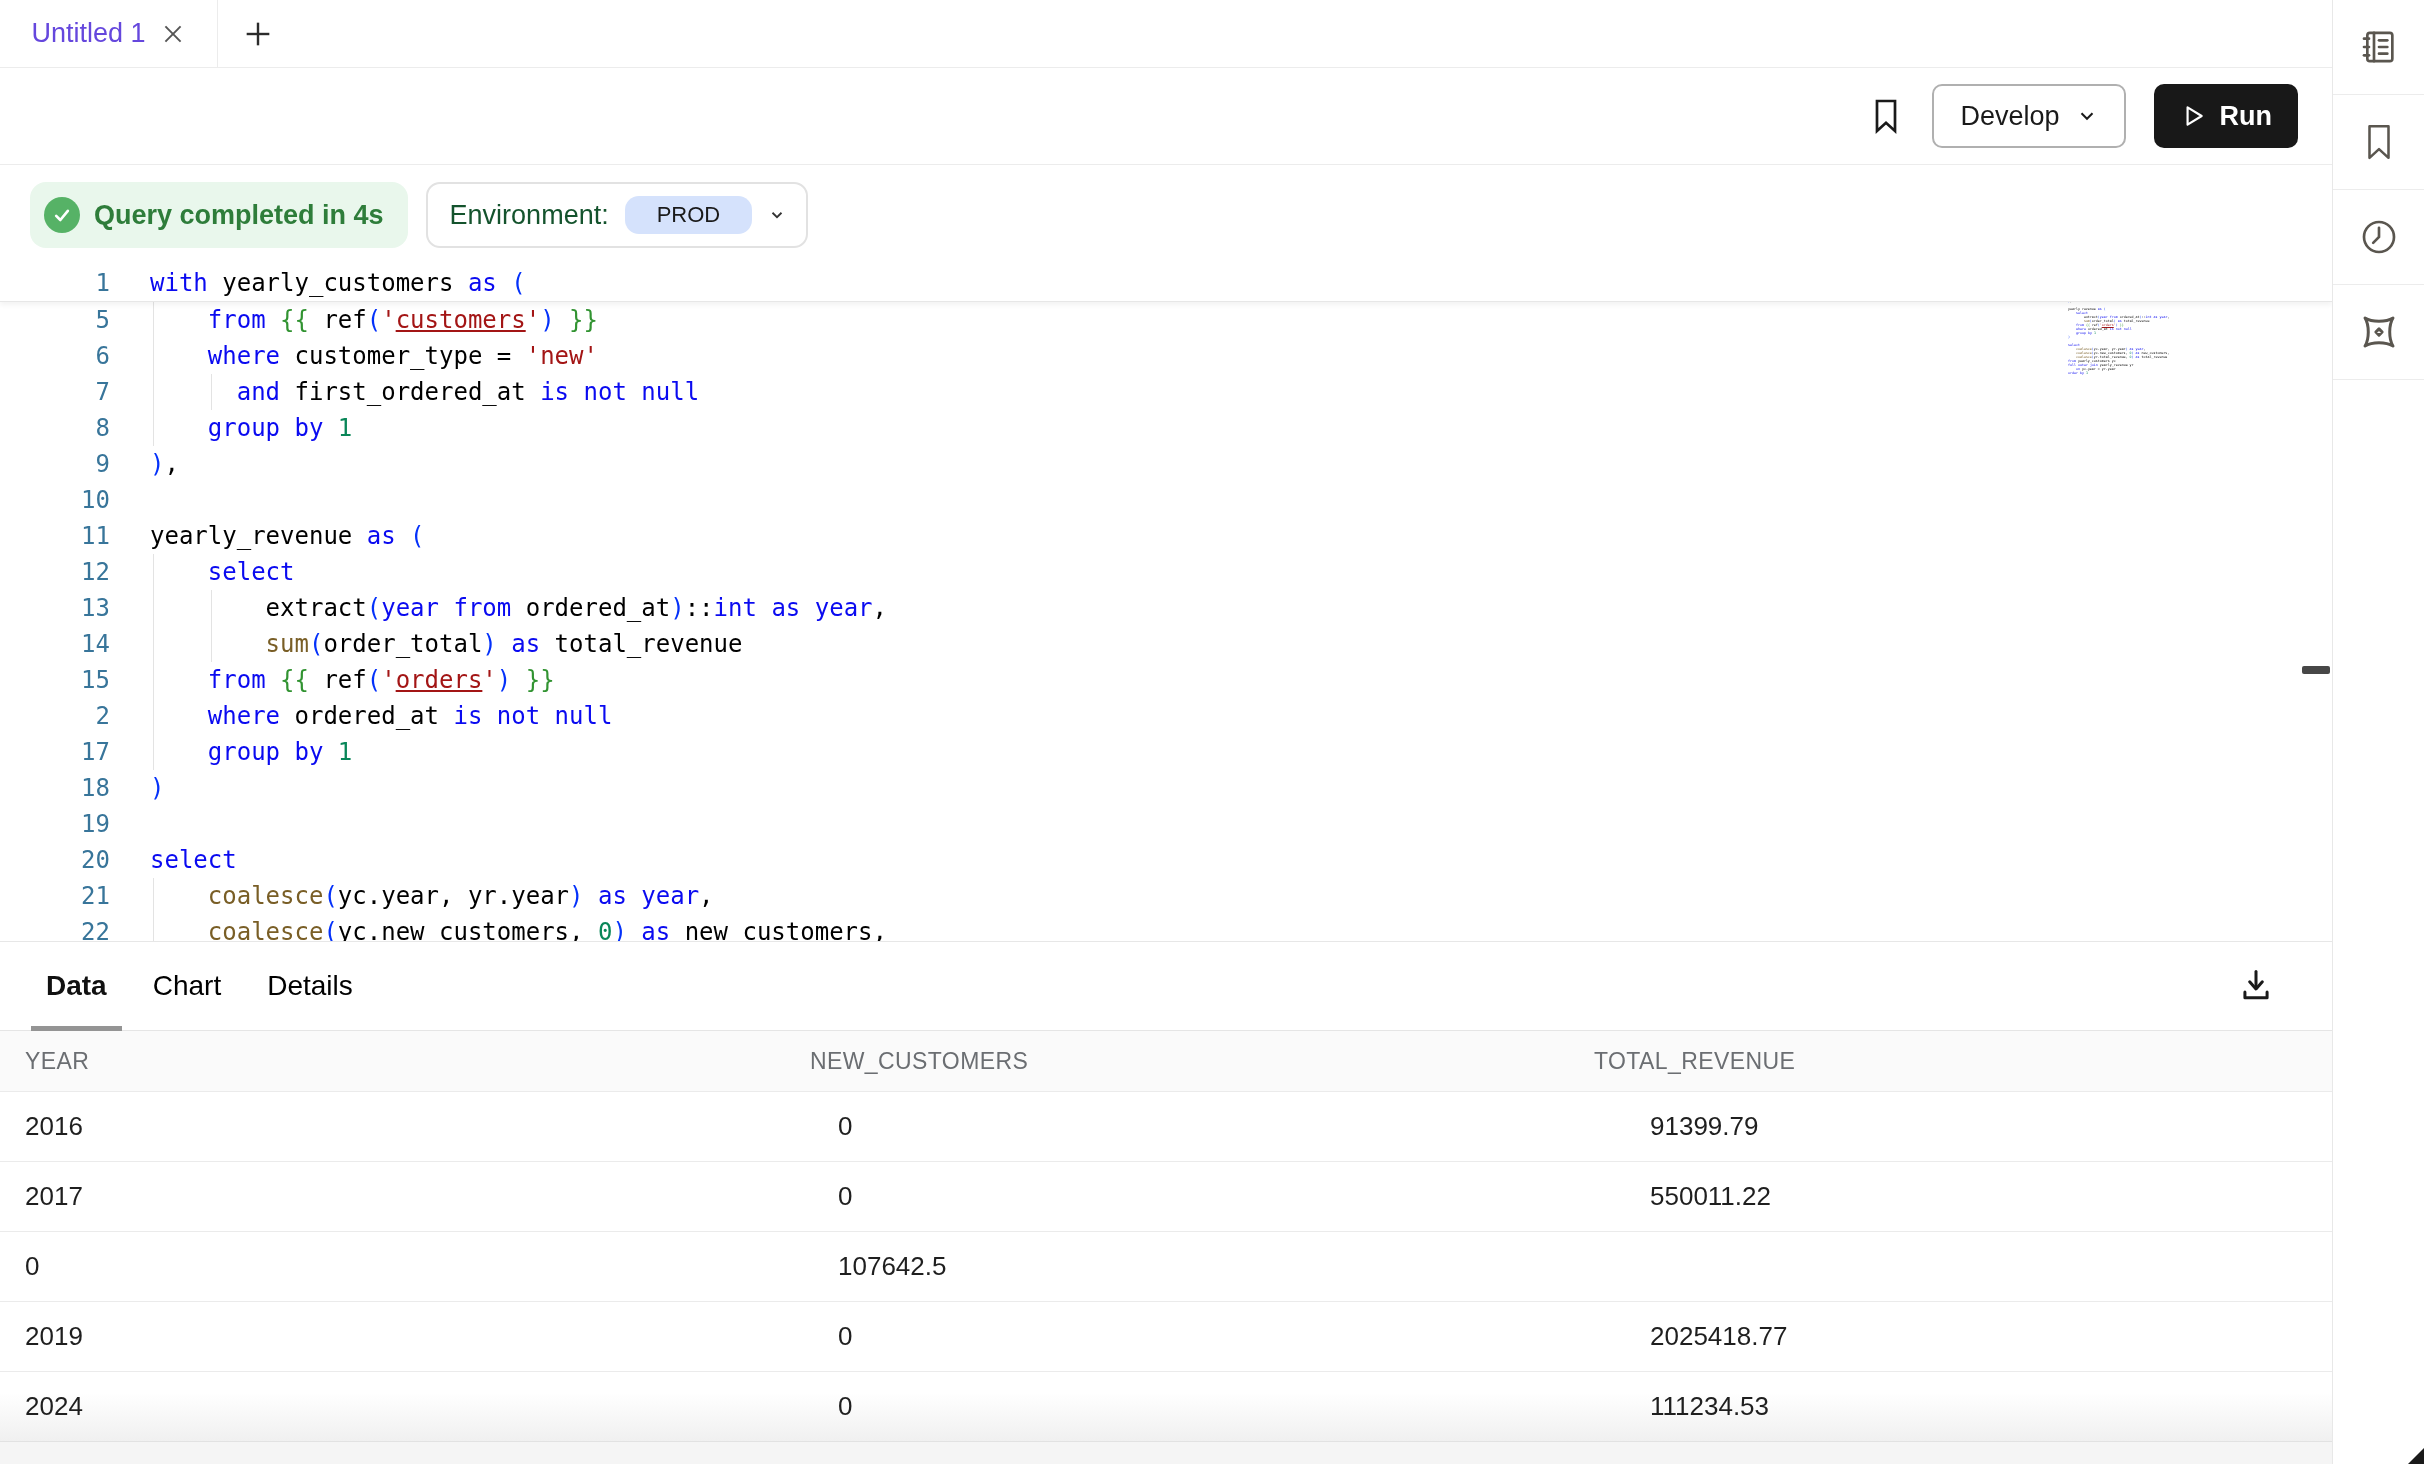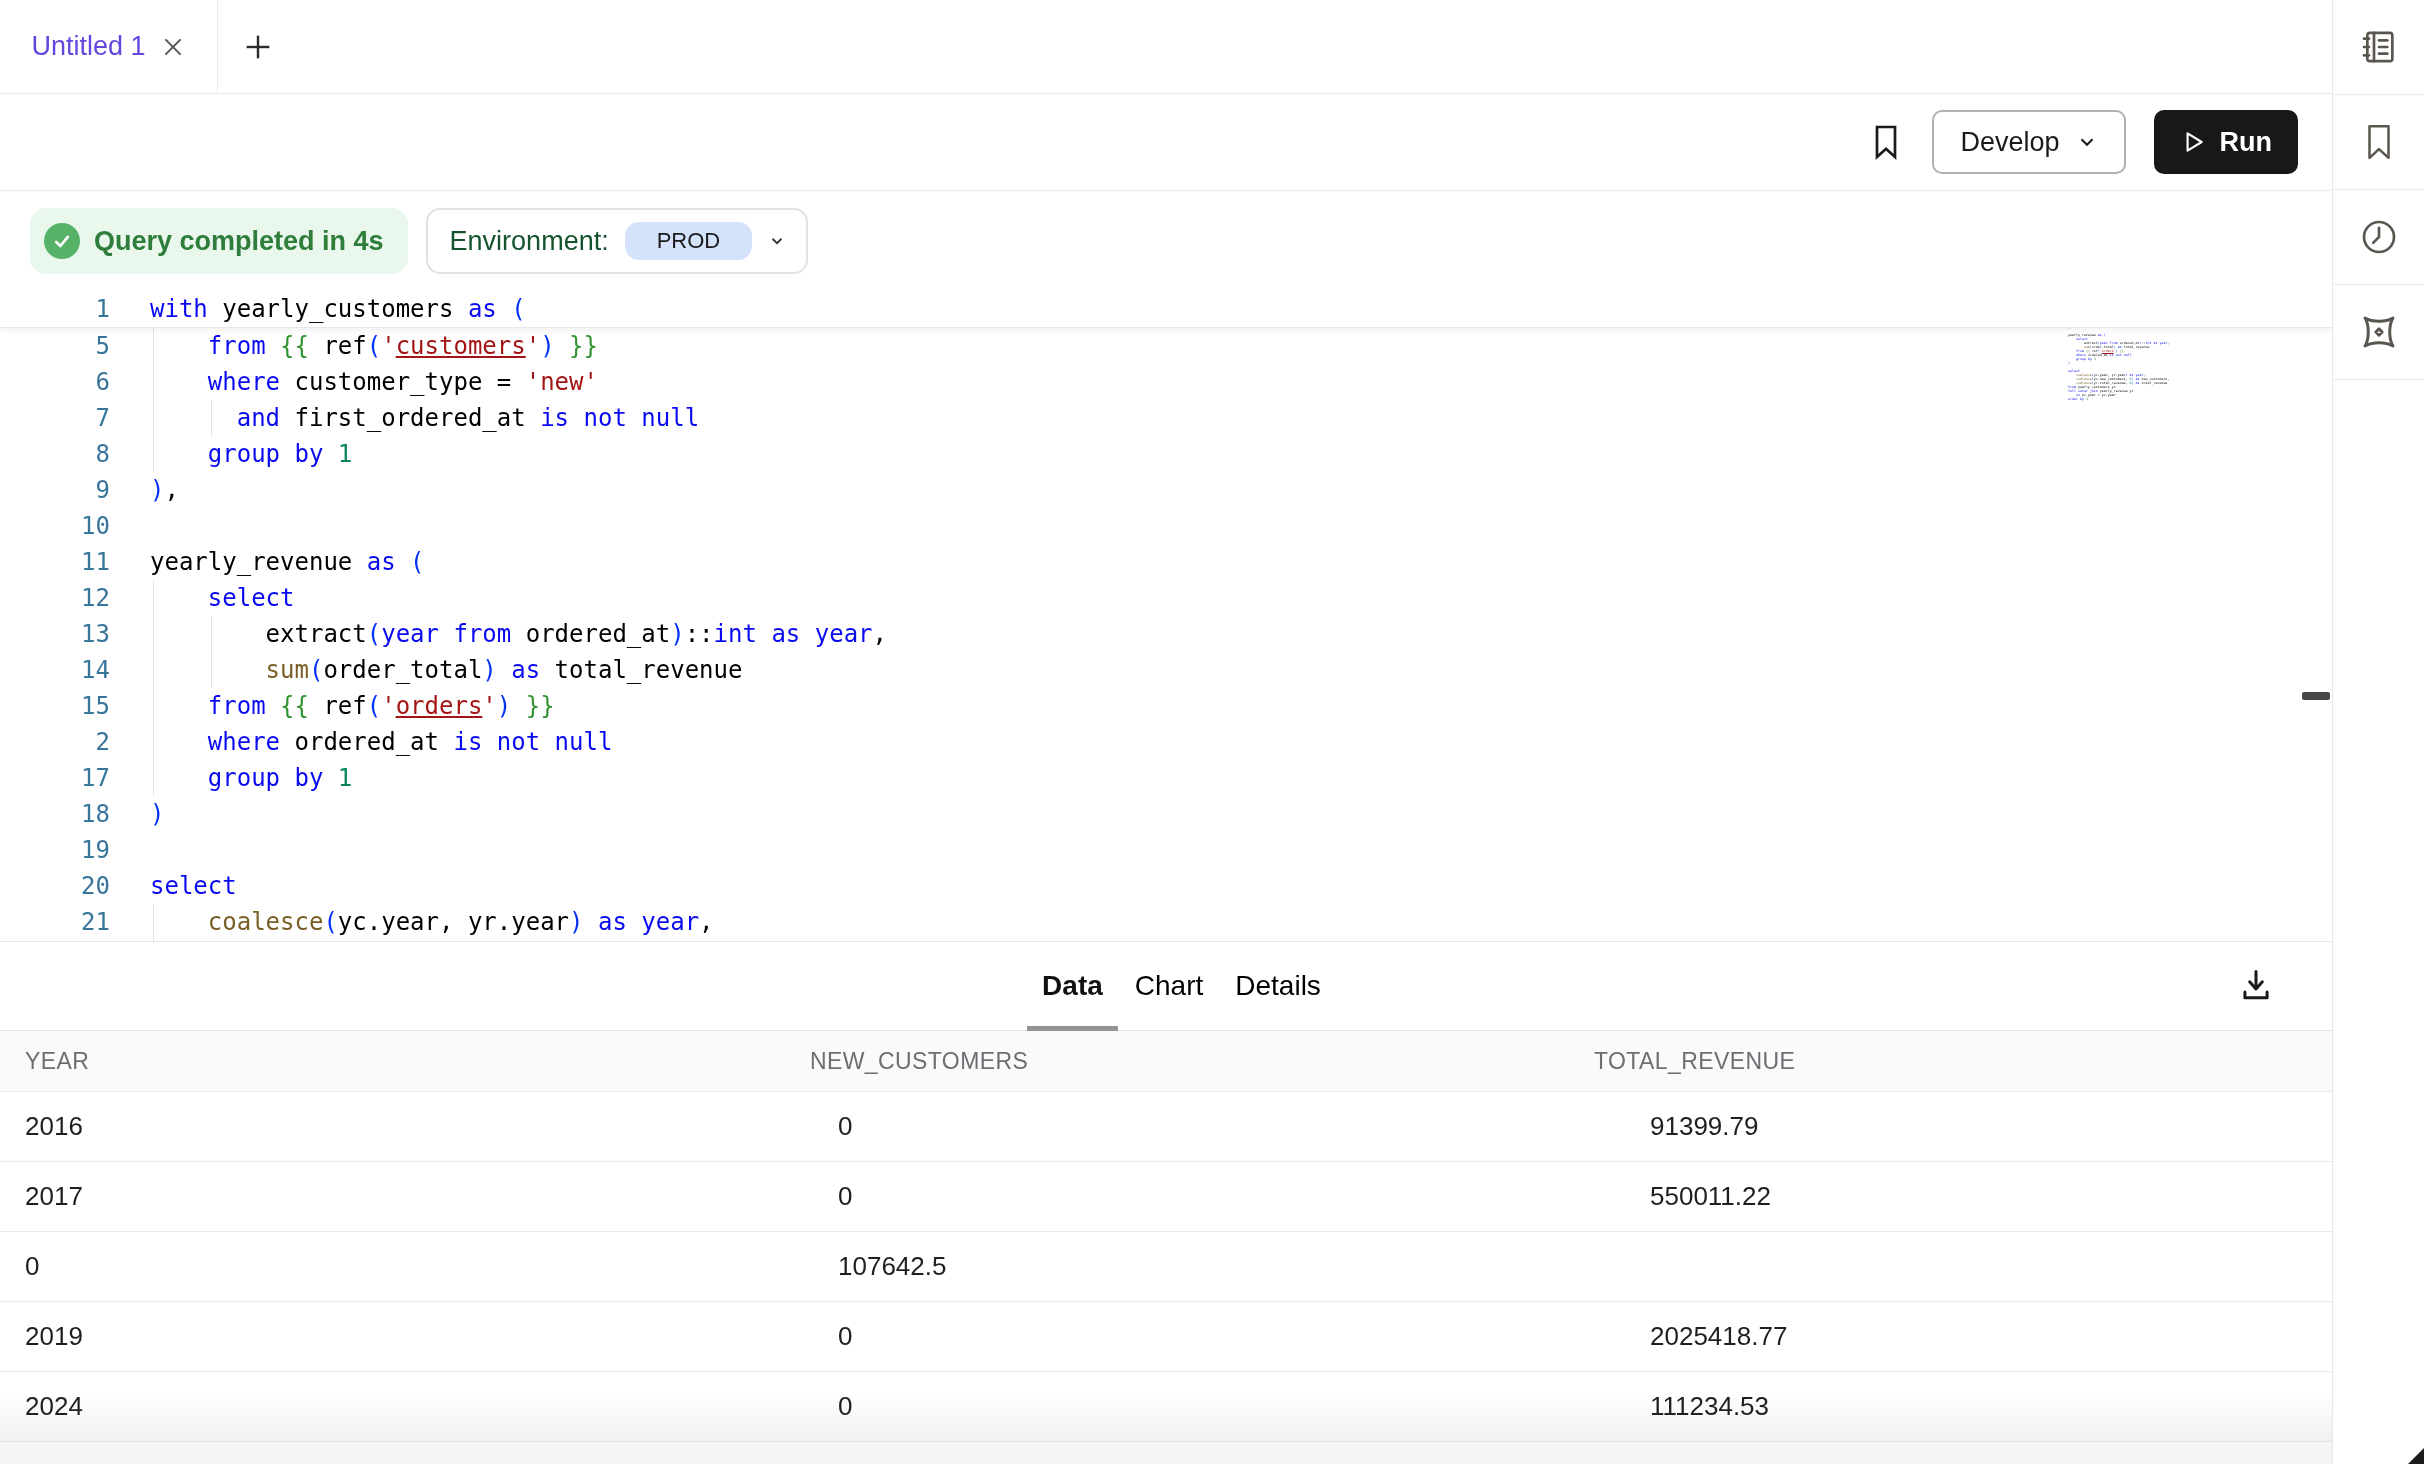--- a/index.html
+++ b/index.html
@@ -2,21 +2,21 @@
 <html><head>
 <meta charset="utf-8">
 <style>
   * { margin:0; padding:0; box-sizing:border-box; }
   html,body { width:2424px; height:1464px; overflow:hidden; background:#fff;
     font-family:"Liberation Sans", sans-serif; color:#1a1a1a; }
   .app { display:flex; width:2424px; height:1464px; }
   .main { width:2332px; display:flex; flex-direction:column; }
 
   
-  .tabbar { height:94px; border-bottom:1px solid #ececec; display:flex; align-items:stretch; }
+  .tabbar { height:68px; border-bottom:1px solid #ececec; display:flex; align-items:stretch; }
   .tab { width:218px; border-right:1px solid #ececec; display:flex; align-items:center;
     justify-content:center; gap:14px; cursor:pointer; }
   .tab-title { color:#6547dd; font-size:27px; }
   .icon-btn { background:none; border:none; cursor:pointer; display:flex; align-items:center; justify-content:center; }
   .tab-add { width:80px; }
 
   
   .toolbar { height:97px; border-bottom:1px solid #ececec; display:flex; align-items:center;
     justify-content:flex-end; gap:28px; padding-right:34px; }
   .btn-develop { display:flex; align-items:center; gap:16px; height:64px; padding:0 26px;
@@ -50,22 +50,22 @@
   .tok-l { color:#a31515; text-decoration:underline; } .tok-n { color:#098658; }
   .tok-f { color:#795e26; } .tok-j { color:#319331; } .tok-b { color:#0431fa; }
   .minimap { position:absolute; top:2px; left:2068px; width:240px; font-size:3.3px; line-height:4px;
     white-space:pre; cursor:pointer; }
   .minimap div { height:4px; }
   .scroll-dash { position:absolute; top:401px; right:2px; width:28px; height:8px;
     background:#474747; border-radius:2px; cursor:grab; }
 
   
   .bottom { height:523px; border-top:1px solid #e7e7e7; display:flex; flex-direction:column; }
-  .res-tabs { height:90px; display:flex; align-items:stretch; padding-left:31px; gap:2px;
-    border-bottom:1px solid #e5e5e5; position:relative;justify-content:center; }
+  .res-tabs { height:90px; display:flex; align-items:stretch; padding-left:31px; gap:16px;
+    border-bottom:1px solid #e5e5e5; position:relative; }
   .res-tab { display:flex; align-items:center; padding:0 15px; font-size:28px; color:#000000;
     cursor:pointer; position:relative; }
   .res-tab.active { color:#111; font-weight:700; }
   .res-tab.active::after { content:""; position:absolute; left:0; right:0; bottom:-1px; height:5px; background:#949494; }
   .download { position:absolute; right:57px; top:24px; }
 
   .grid { flex:1; display:flex; flex-direction:column; }
   .grid-row { display:grid; grid-template-columns:785px 784px auto; padding-left:25px; align-items:center; }
   .grid-head { height:60px; background:#fafafa; color:#6b6e72; font-size:23px; letter-spacing:0.4px; }
   .grid-body-row { height:70px; font-size:26px; color:#1f1f1f; border-top:1px solid #ebebeb; background:#fff;gap:28px; }

